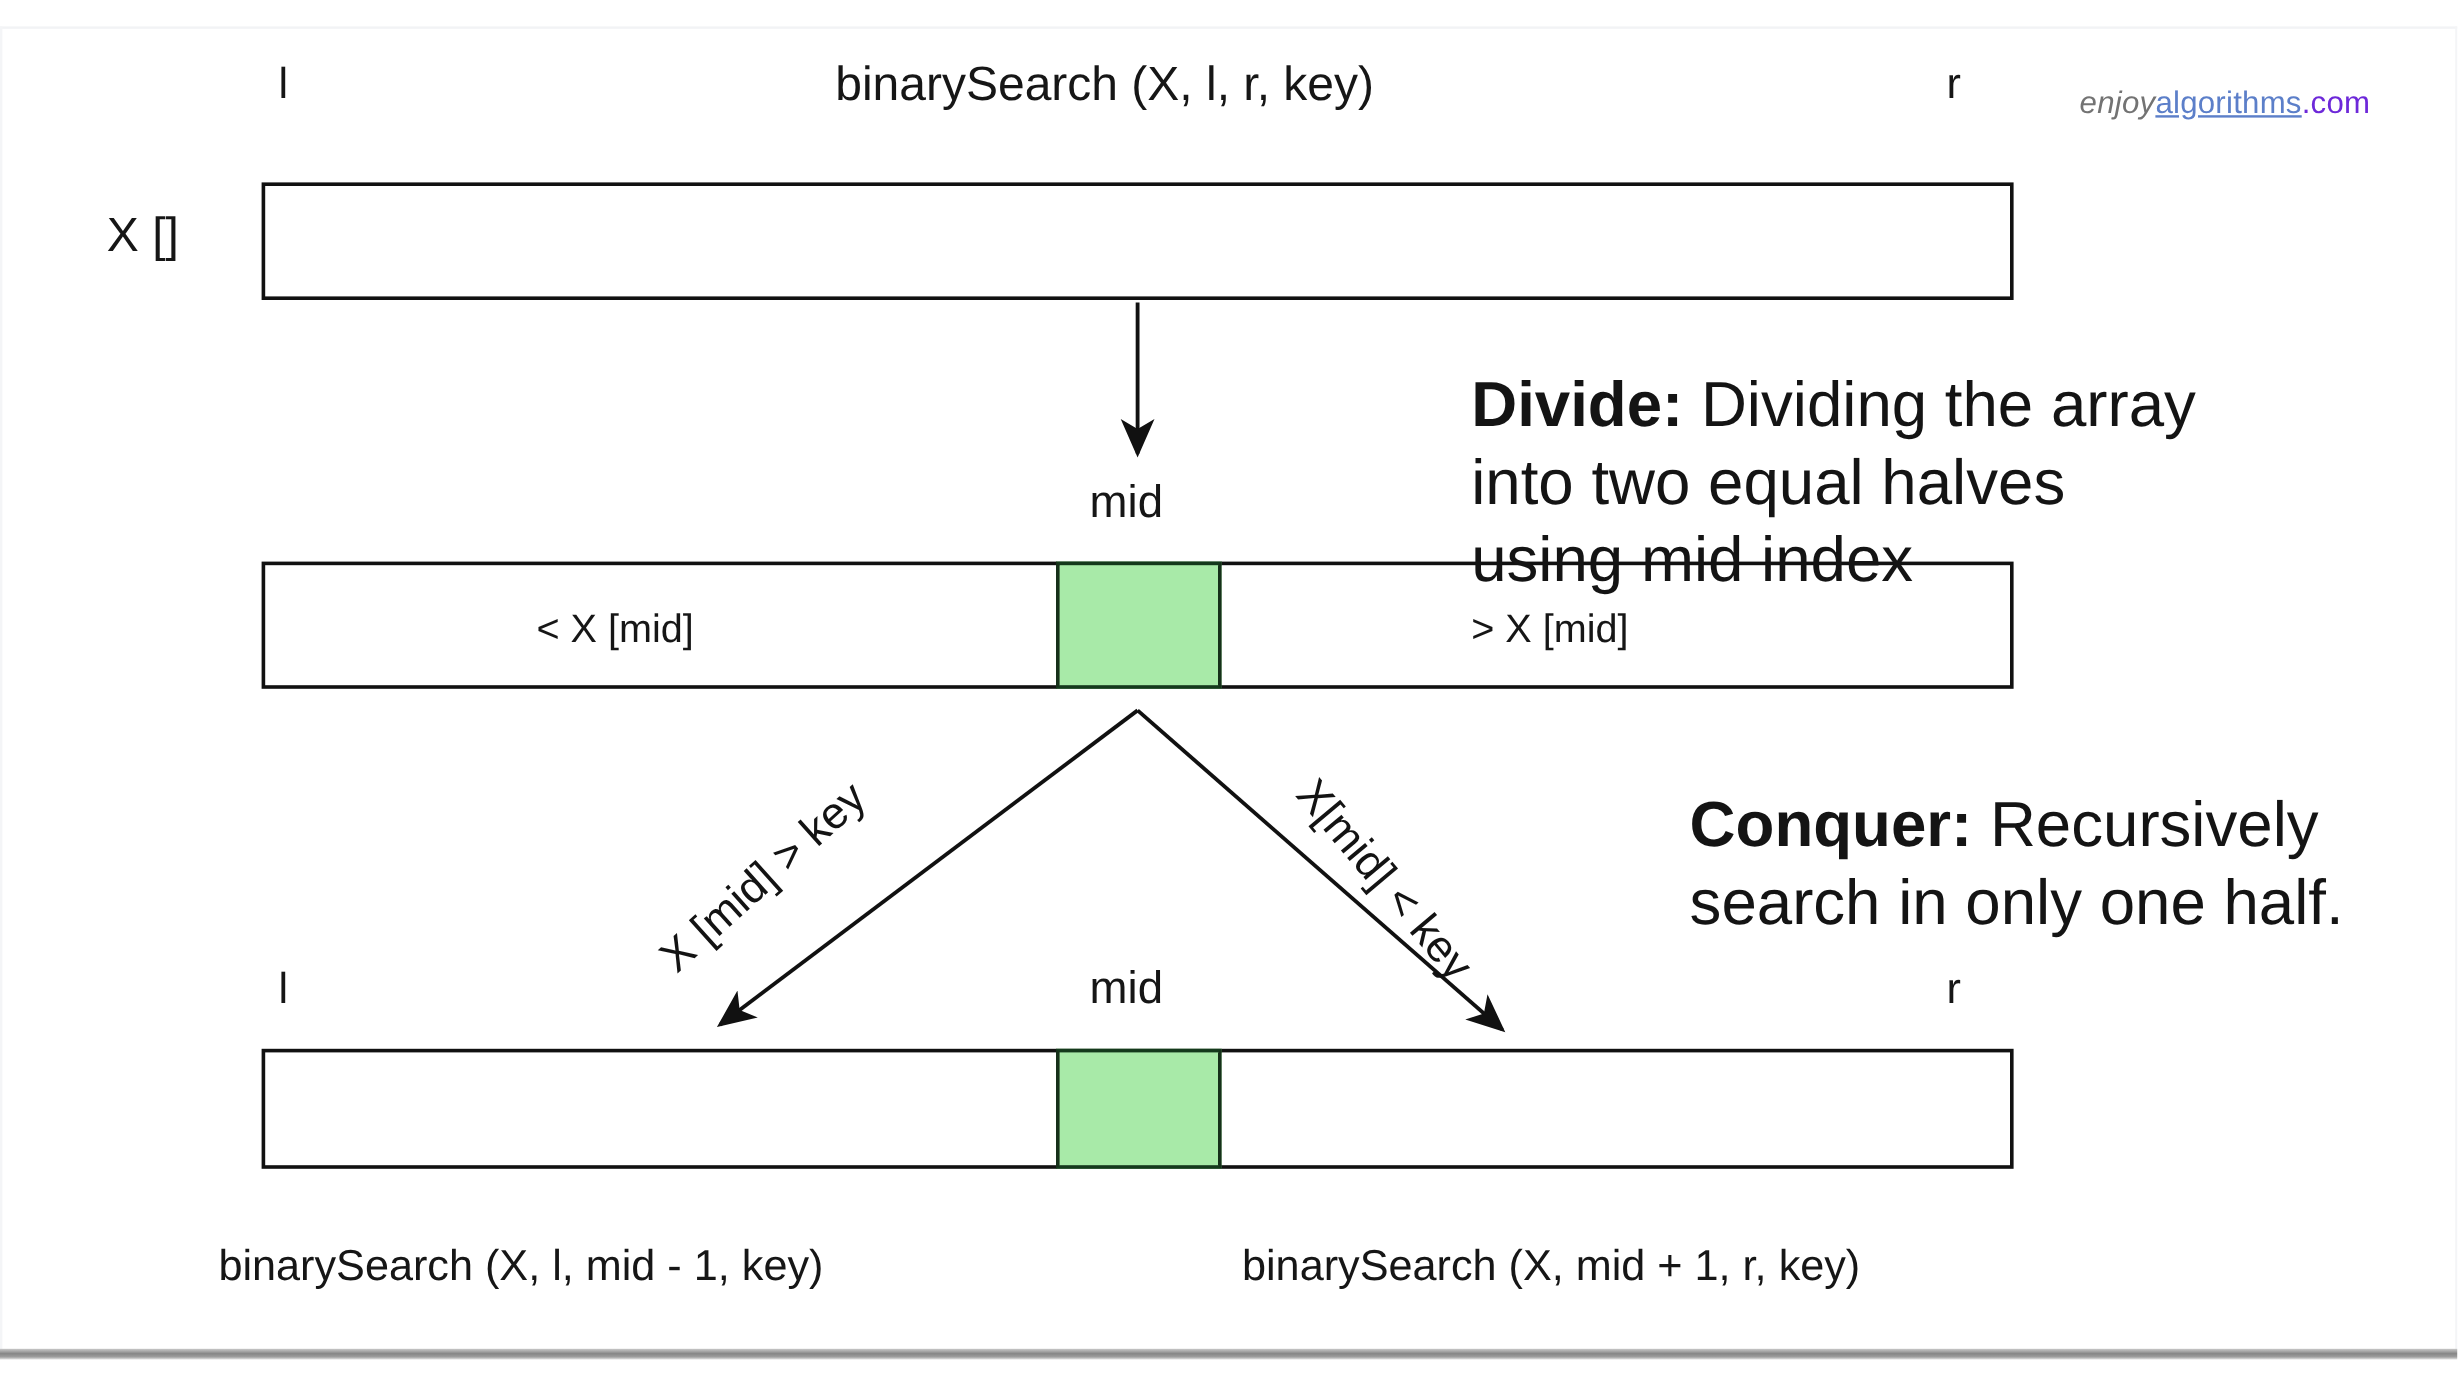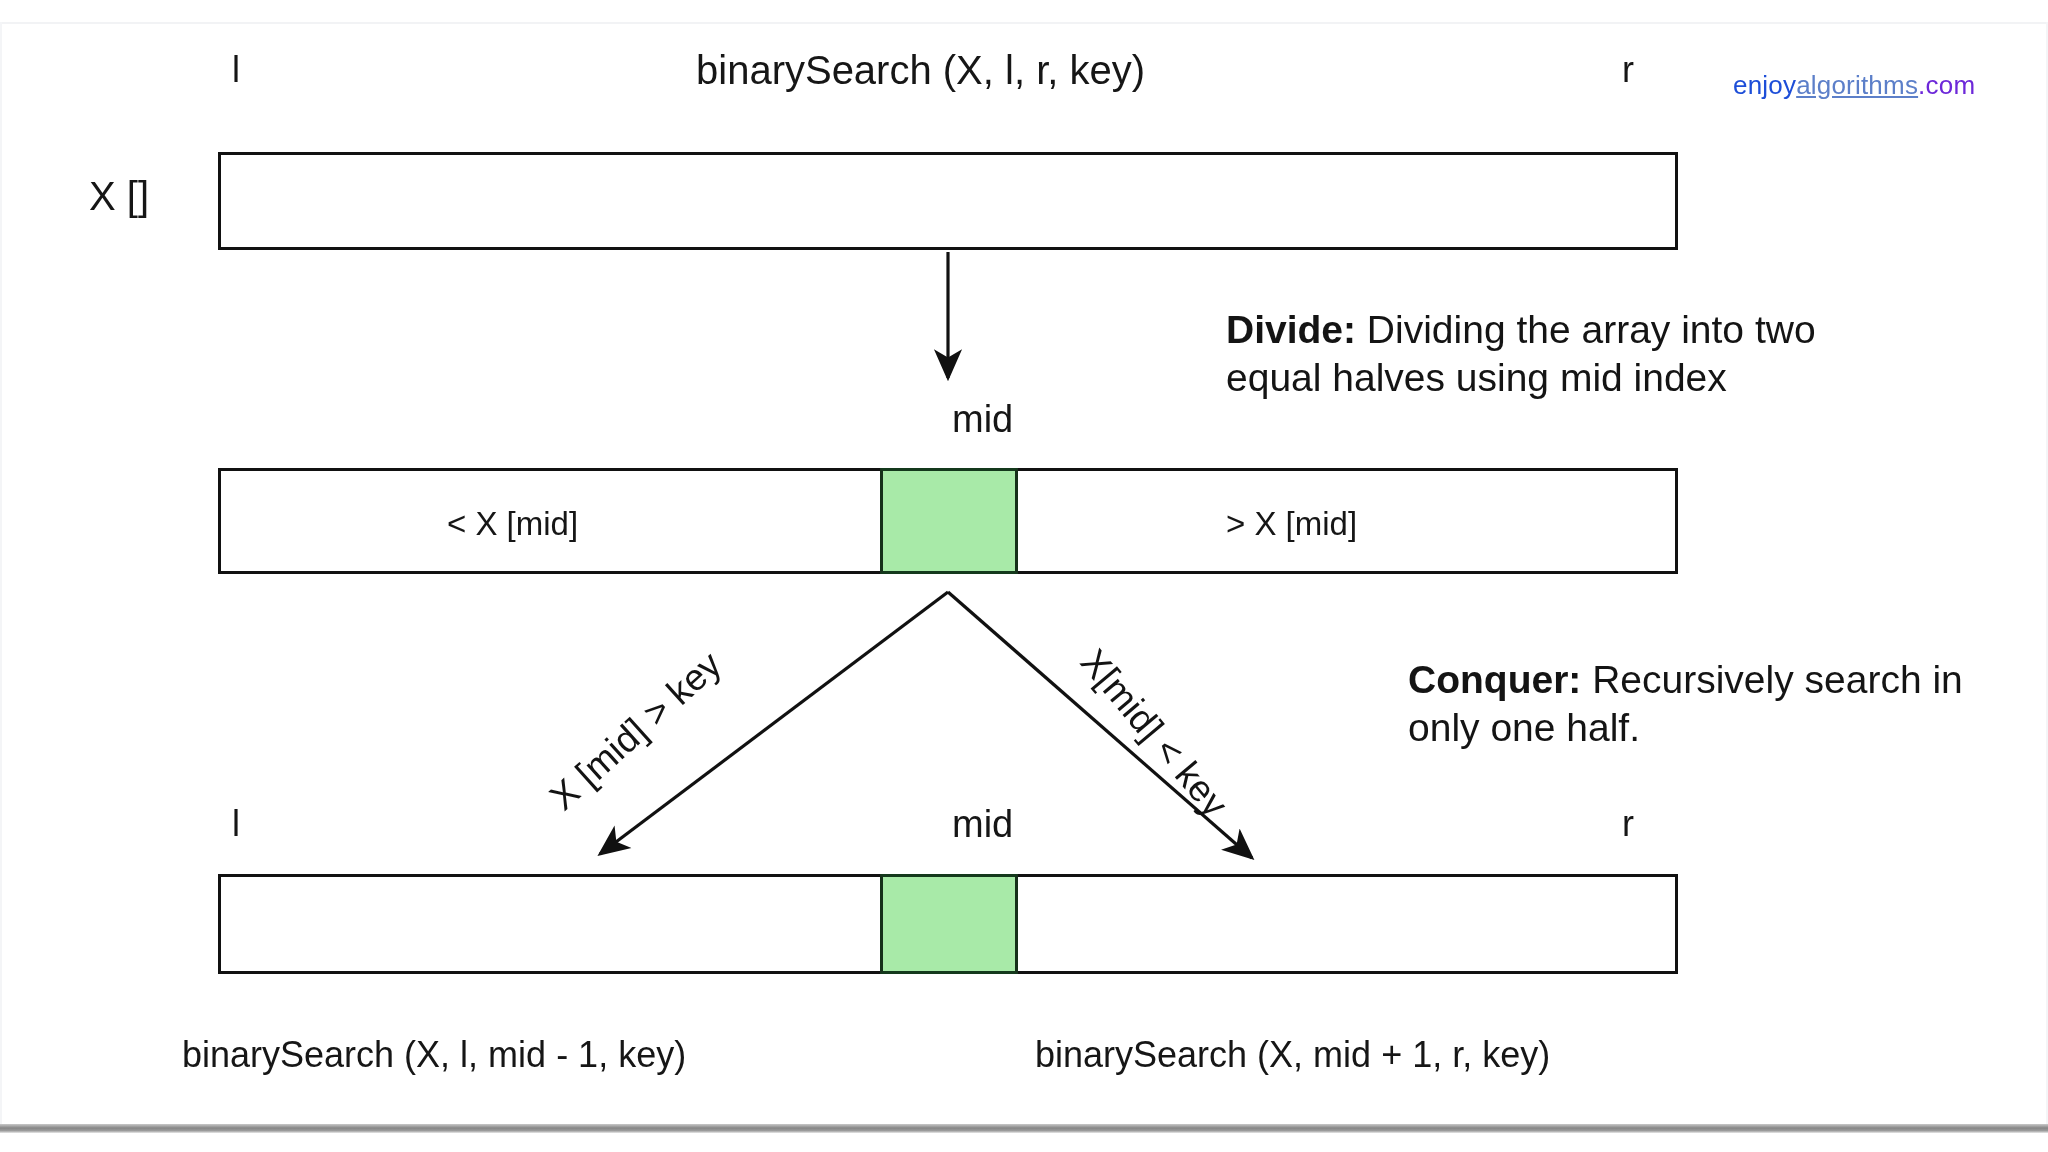--- a/index.html
+++ b/index.html
@@ -66,28 +66,28 @@
   .lbl {
     position: absolute;
     white-space: nowrap;
     font-family: "Liberation Sans", sans-serif;
     color: #161616;
     line-height: 1;
   }
   .lbl-idx      { font-size: 36px; }
   .lbl-title    { font-size: 40px; }
   .lbl-arrname  { font-size: 40px; }
-  .lbl-mid      { font-size: 38px; margin-left: 44px; }
+  .lbl-mid      { font-size: 38px; }
   .lbl-cmp      { font-size: 33px; }
   .lbl-caption  { font-size: 36px; }
 
   .note {
     position: absolute;
     font-family: "Liberation Sans", sans-serif;
-    font-size: 39px;
+    font-size: 53px;
     line-height: 1.22;
     color: #141414;
     width: 620px;
   }
   .note b { font-weight: bold; }
 
   
   .branch-lbl {
     position: absolute;
     font-family: "Liberation Sans", sans-serif;
@@ -98,21 +98,21 @@
   }
 
   
   .watermark {
     position: absolute;
     font-family: "Liberation Sans", sans-serif;
     font-size: 26px;
     white-space: nowrap;
     letter-spacing: .2px;
   }
-  .wm-a { color: #1d4ed8; }
+  .wm-a { color: #737373; font-style: italic; }
   .wm-b { color: #5c7fc9; text-decoration: underline; }
   .wm-c { color: #6d28d9; }
 
   svg.overlay {
     position: absolute;
     left: 0; top: 0;
     width: 2048px; height: 1152px;
     pointer-events: none;
   }
 </style>

